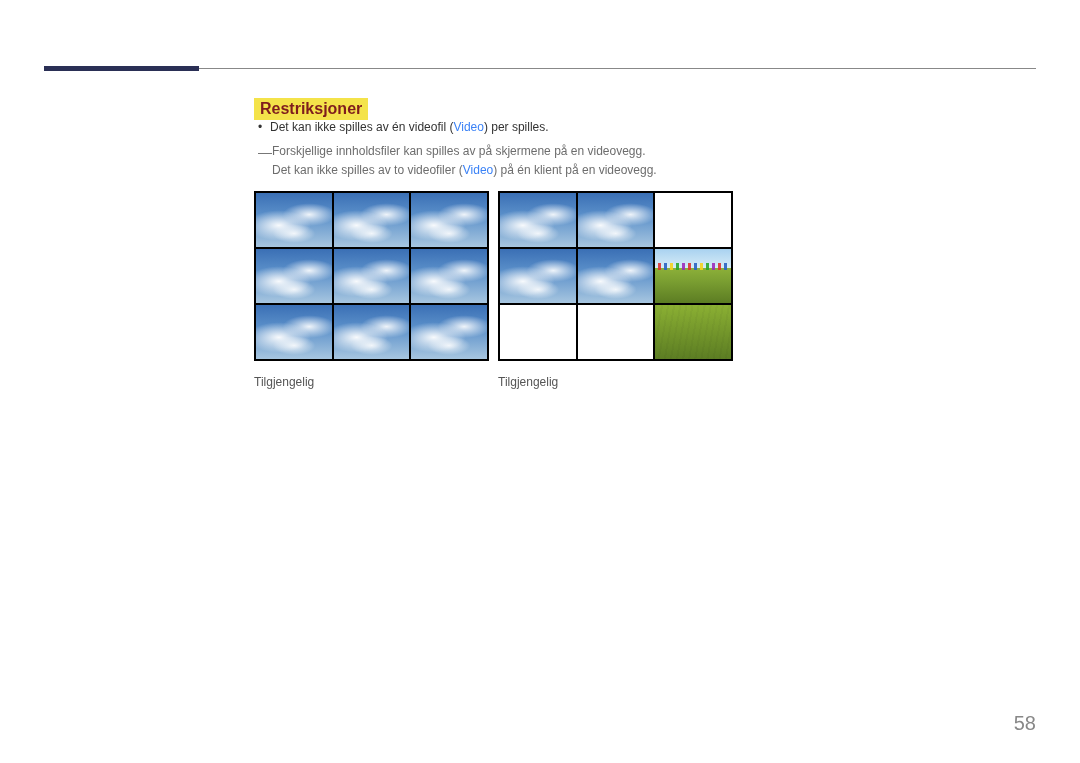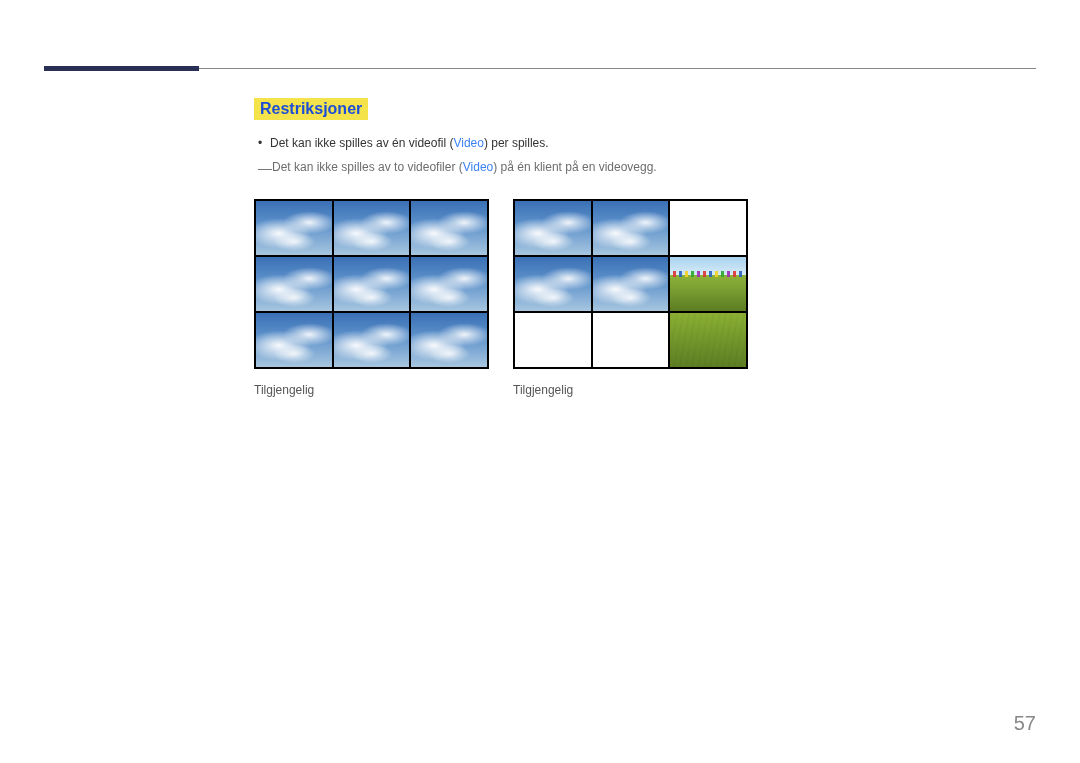--- a/index.html
+++ b/index.html
@@ -28,25 +28,25 @@
   }
   .content {
     position: absolute;
     left: 254px;
     right: 44px;
     top: 98px;
   }
   .section-title {
     display: inline-block;
     background: #f4e34a;
-    color: #1d4ed8;
+    color: #7f1d1d;
     font-size: 16px;
     font-weight: 600;
     padding: 2px 6px;
-    margin-bottom: 16px;
+    margin-bottom: 0;
   }
   .bullet-row {
     font-size: 12px;
     color: #333;
     margin-left: 16px;
     margin-bottom: 8px;
     position: relative;
   }
   .bullet-row::before {
     content: "•";
@@ -65,22 +65,22 @@
   .note-marker {
     position: absolute;
     left: -14px;
     top: 0;
     font-size: 14px;
     color: #777;
   }
   .kw { color: #3b82f6; }
   .figures {
     display: flex;
-    gap: 24px;
-    margin-top: 22px;
+    gap: 9px;
+    margin-top: 12px;
   }
   .fig {
     flex: 0 0 auto;
     display: flex;
     flex-direction: column;
     gap: 14px;
   }
   .grid {
     width: 235px;
     height: 170px;
@@ -159,20 +159,21 @@
 <div class="content">
 
   <div class="section-title">Restriksjoner</div>
 
   <div>
     <div class="bullet-row">
       <span>Det kan ikke spilles av én videofil (</span><span class="kw">Video</span><span>) per spilles.</span>
     </div>
     <div class="note-block">
       <span class="note-marker">―</span>
+      <div>Forskjellige innholdsfiler kan spilles av på skjermene på en videovegg.</div>
       <div>
         <span>Det kan ikke spilles av to videofiler (</span><span class="kw">Video</span><span>) på én klient på en videovegg.</span>
       </div>
     </div>
   </div>
 
   <div class="figures">
 
     <div class="fig">
       <div class="grid">
@@ -201,13 +202,13 @@
         <div class="cell"></div>
         <div class="cell grass"></div>
       </div>
       <div class="fig-caption">Tilgjengelig</div>
     </div>
 
 
   </div>
 </div>
 
-<div class="page-num">57</div>
+<div class="page-num">58</div>
 
 </body></html>

